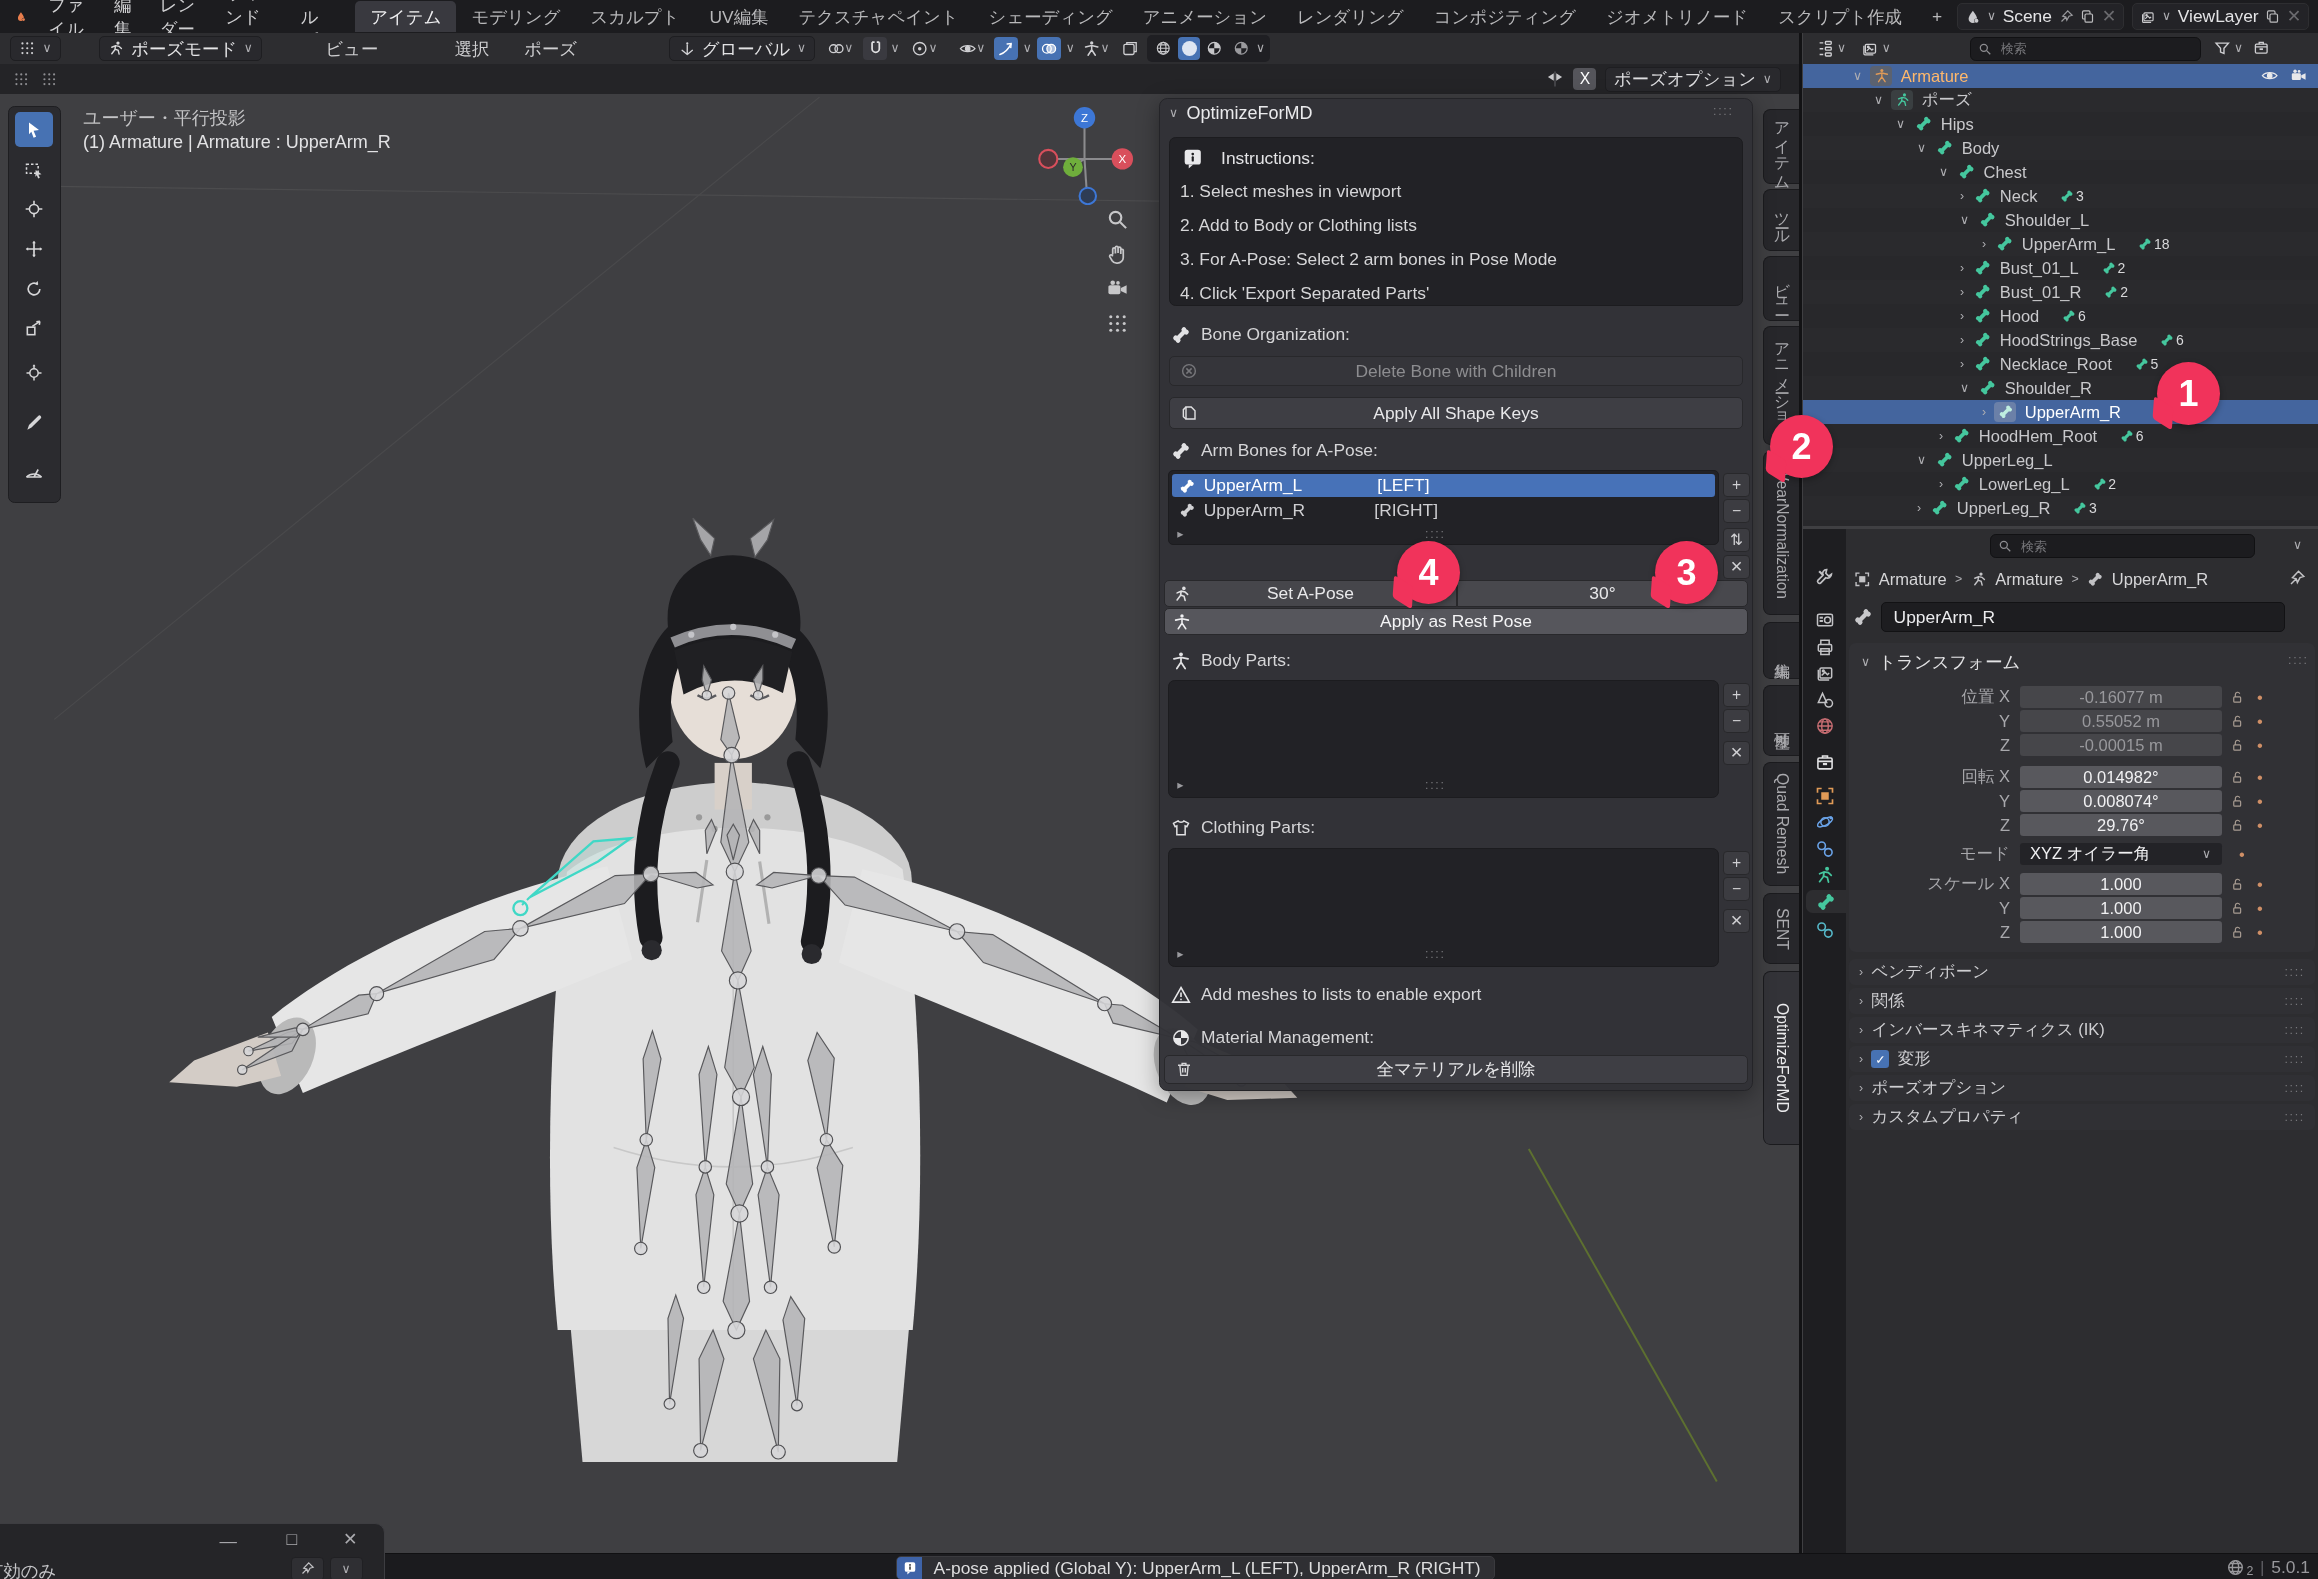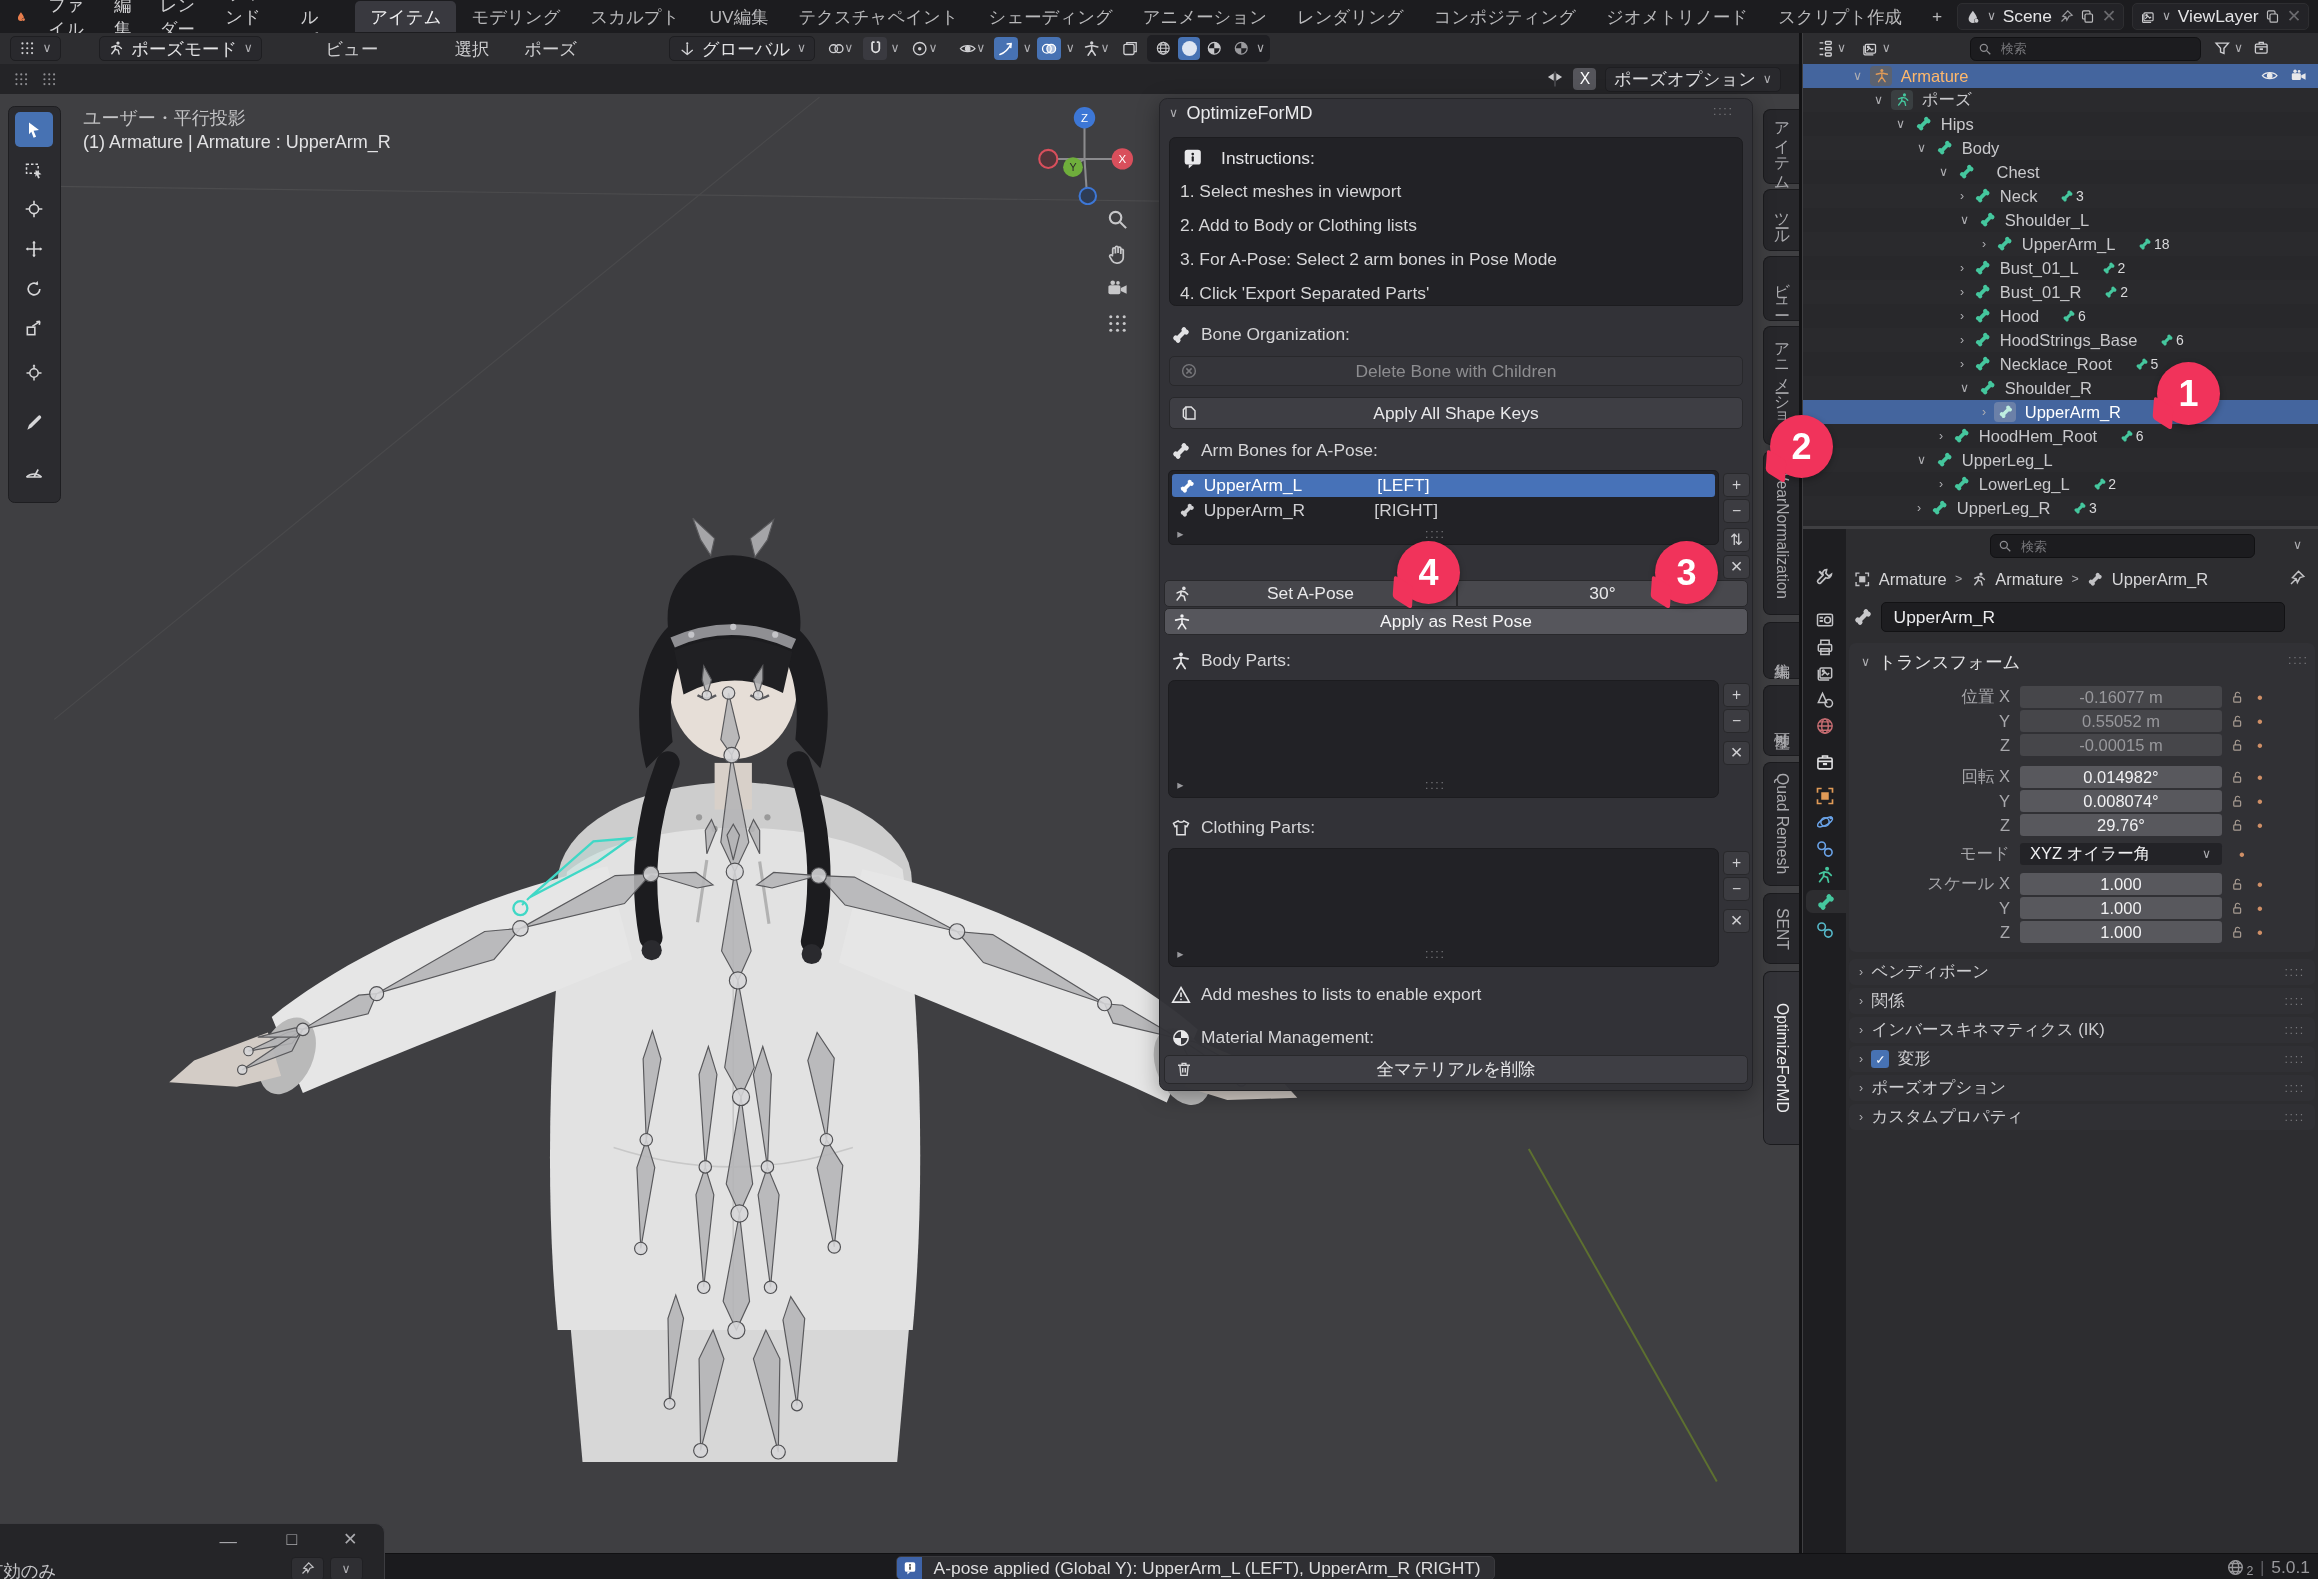--- a/index.html
+++ b/index.html
@@ -963,21 +963,21 @@
       <svg class="sym" style="width:17.4px;height:17.4px;margin-left:10px;color:#45c79e" viewBox="0 0 21 21" width="17.4" height="17.4">
           <use href="#i-bone"></use>
         </svg>
       <span style="margin-left:8.3px">Body</span>
     </div>
     <div class="olrow" style="top:127px">
       <span class="chv" style="margin-left:136px">∨</span>
       <svg class="sym" style="width:17.4px;height:17.4px;margin-left:10px;color:#45c79e" viewBox="0 0 21 21" width="17.4" height="17.4">
           <use href="#i-bone"></use>
         </svg>
-      <span style="margin-left:21px">Chest</span>
+      <span style="margin-left:8px">Chest</span>
     </div>
     <div class="olrow alt" style="top:151px">
       <span class="chv" style="margin-left:157px">›</span>
       <svg class="sym" style="width:17.4px;height:17.4px;margin-left:10px;color:#45c79e" viewBox="0 0 21 21" width="17.4" height="17.4">
           <use href="#i-bone"></use>
         </svg>
       <span style="margin-left:8.3px">Neck</span>
       <span class="cnt">
           <svg class="sym" style="width:14px;height:14px;color:#45c79e" viewBox="0 0 17 17" width="14" height="14">
             <use href="#i-bone"></use>

